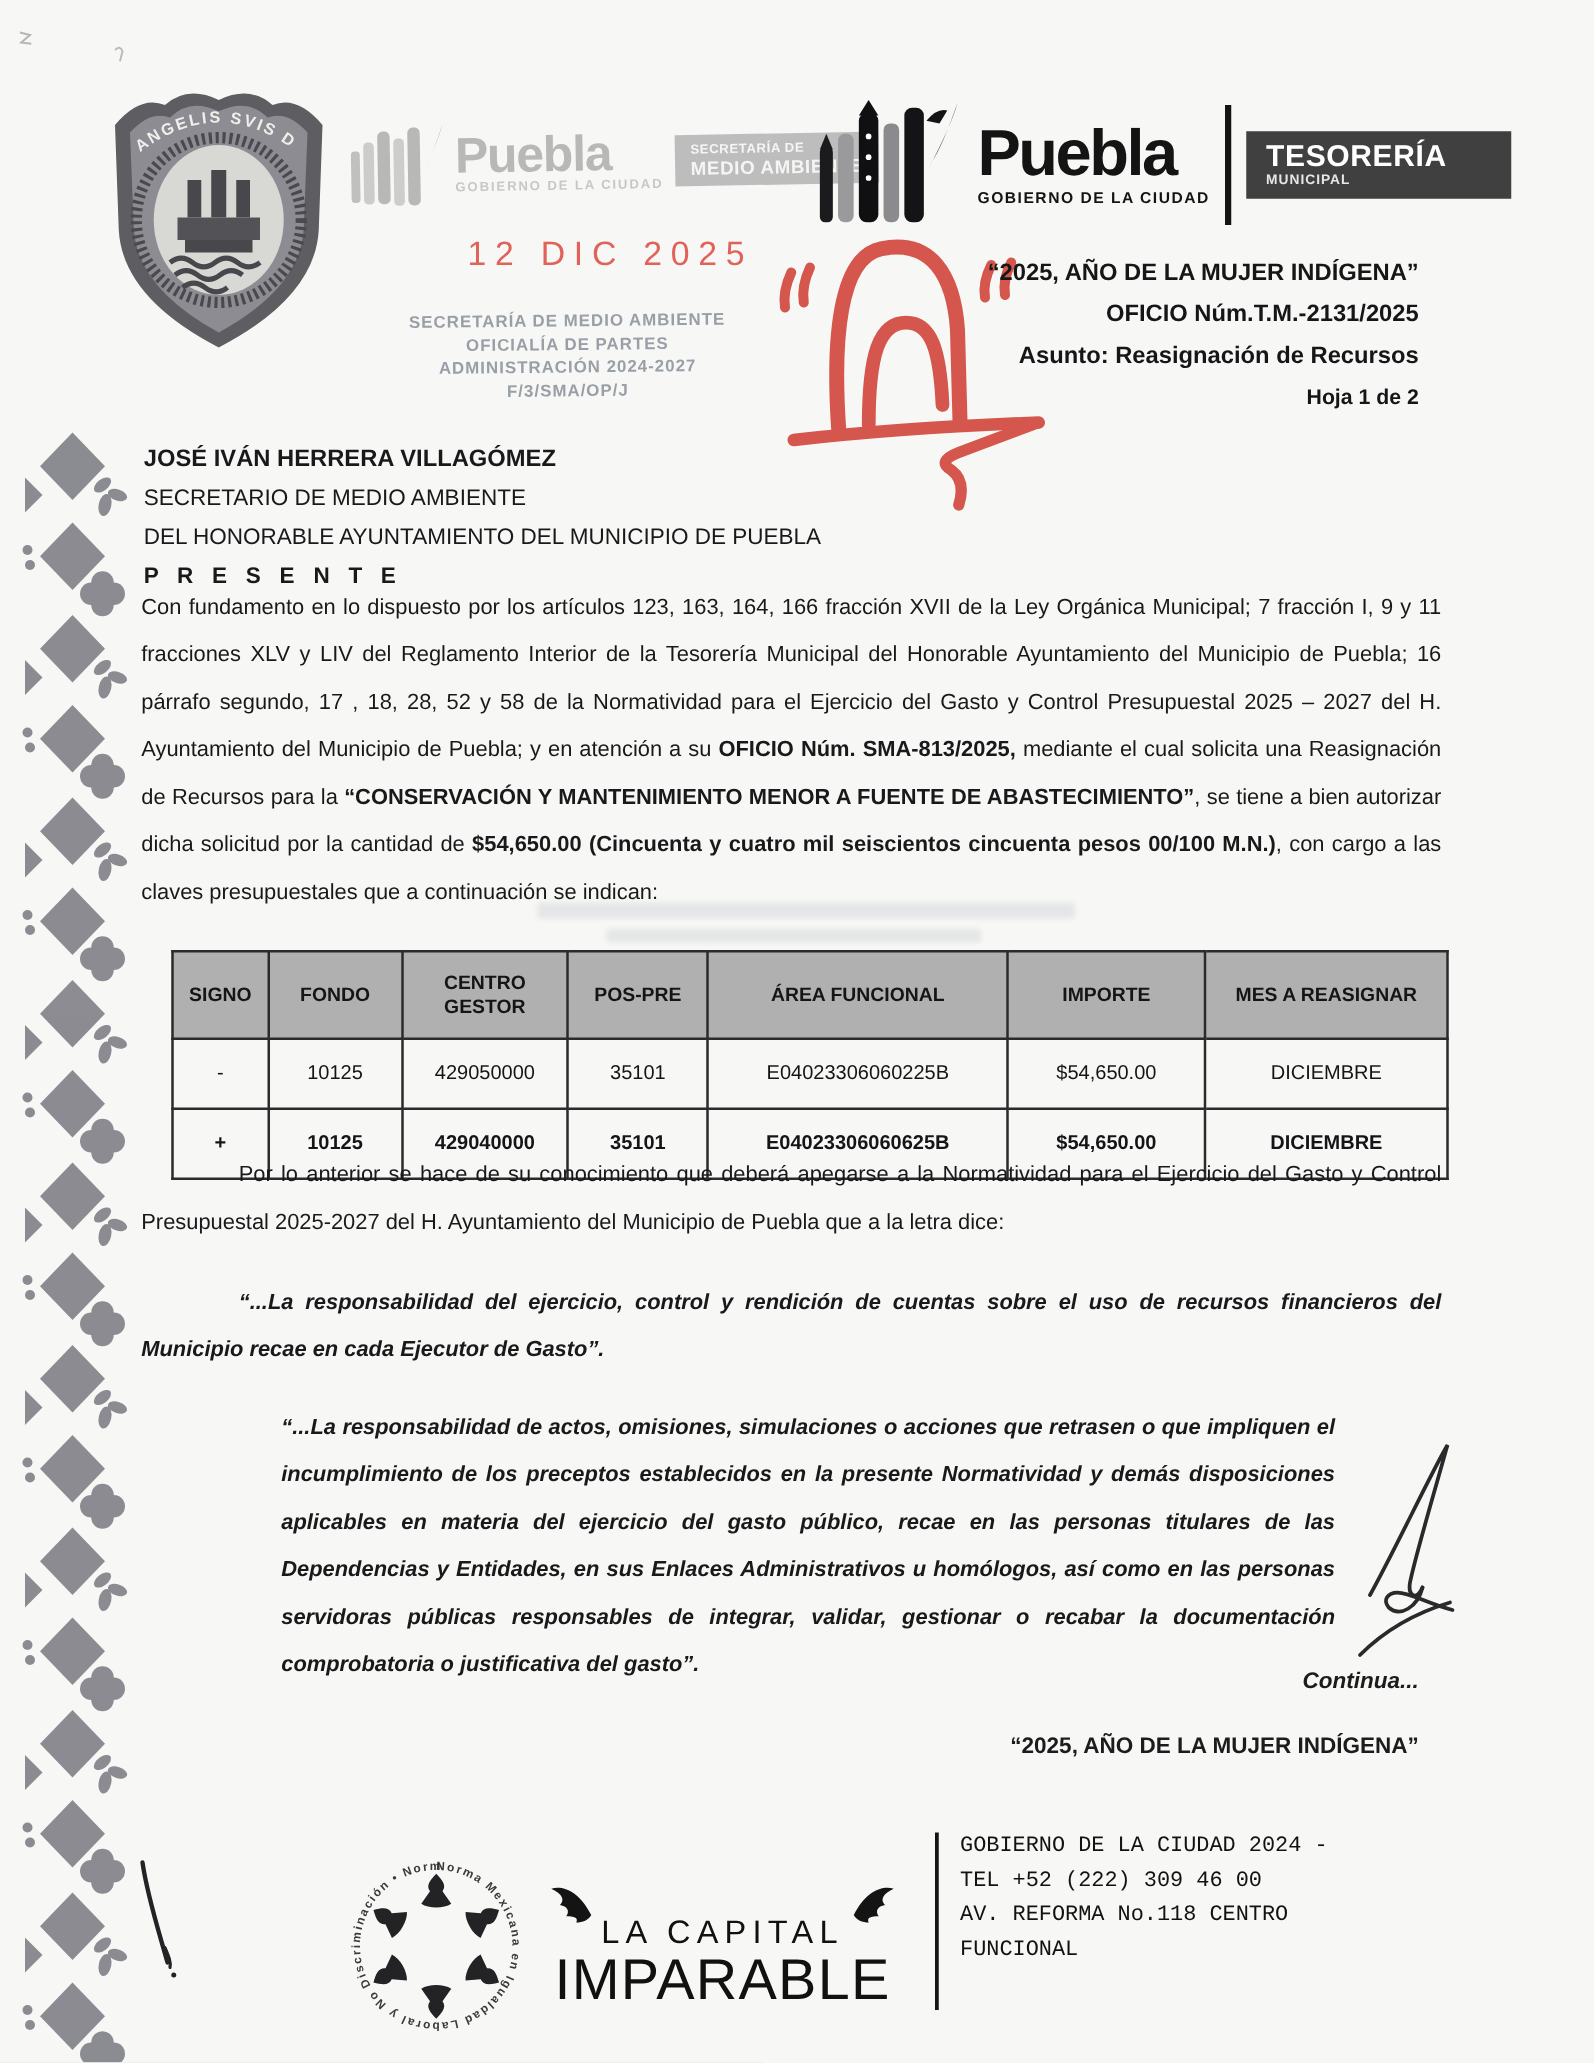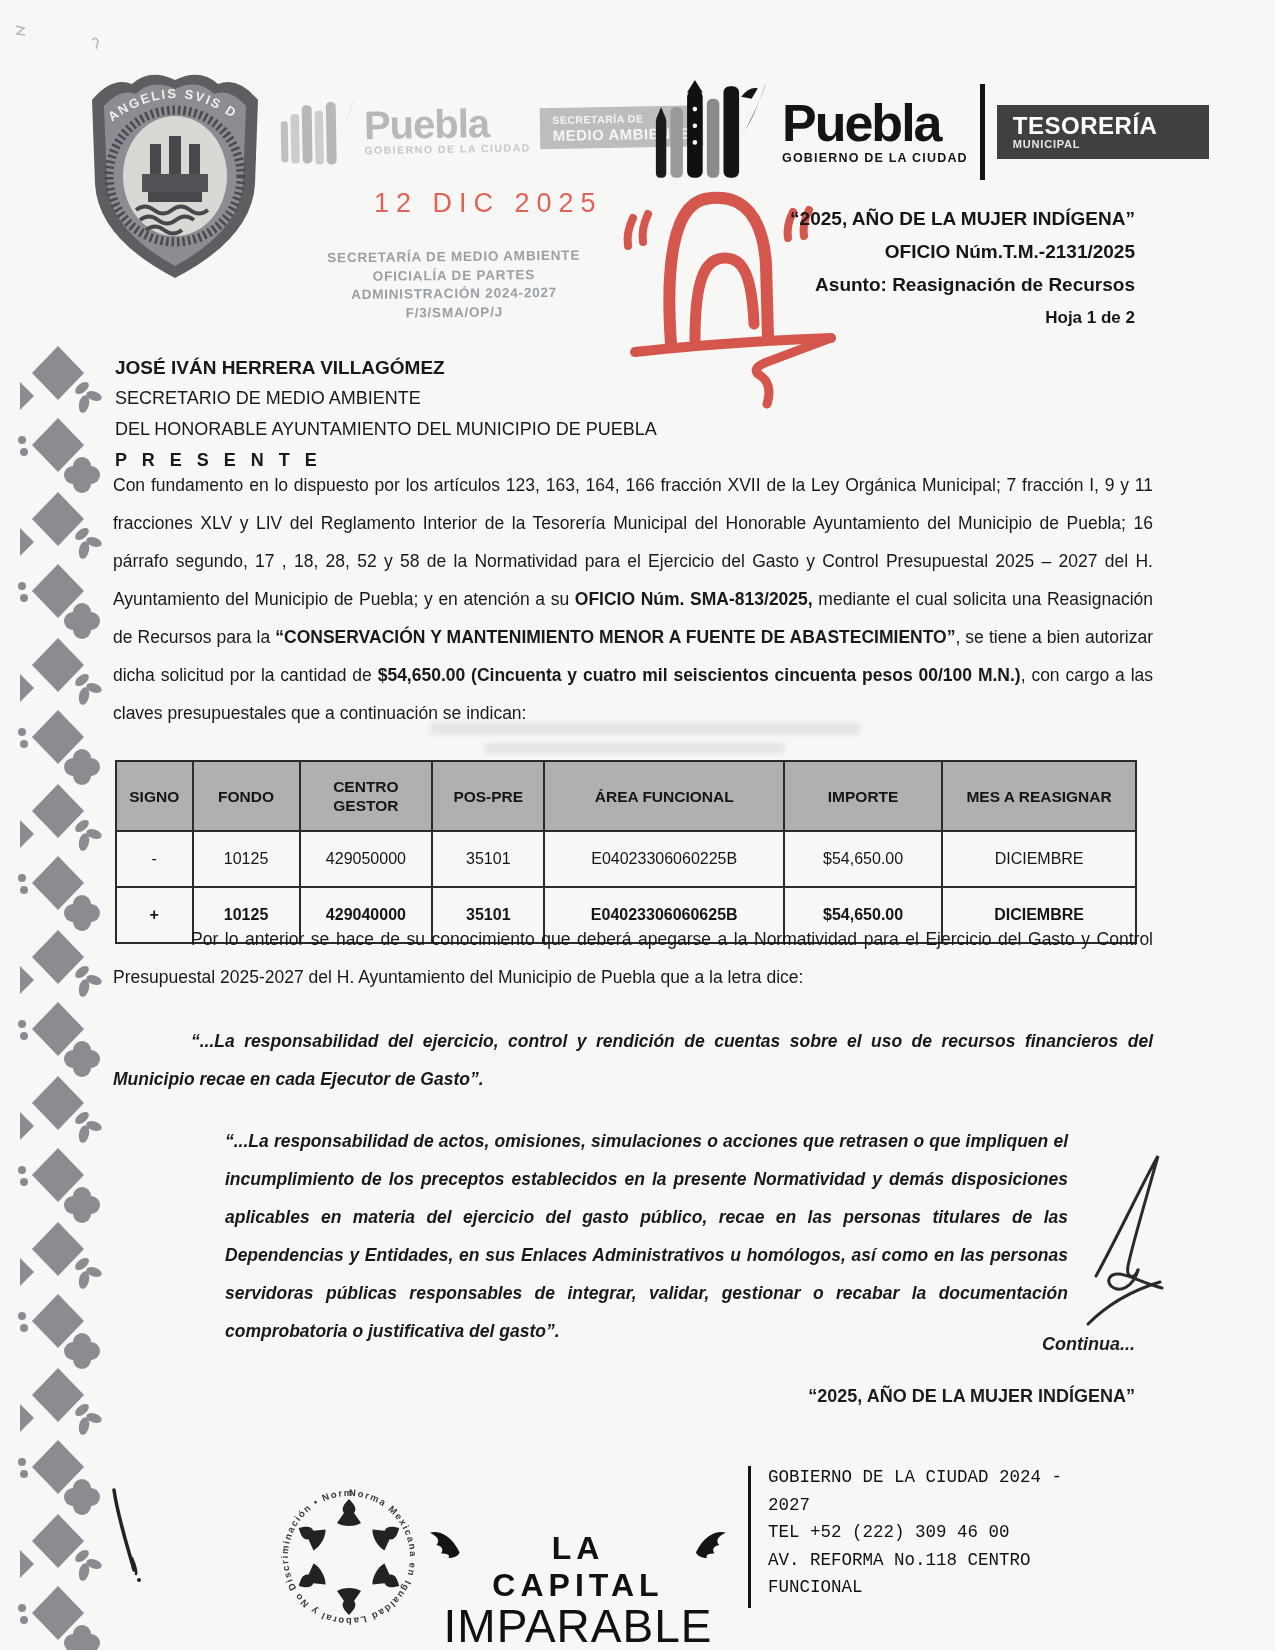--- a/index.html
+++ b/index.html
@@ -42,39 +42,39 @@
   .addressee .pr{font-weight:800;letter-spacing:5px;}
   
   .para{position:absolute;left:113px;width:1040px;font-size:17.5px;line-height:38px;
         text-align:justify;color:#19191b;}
   .p1{top:466px;}
   .bseg{font-weight:800;}
   .ghost{position:absolute;left:430px;top:722px;opacity:.16;filter:blur(2px);}
   .ghost div{background:#8a90a0;border-radius:3px;}
   
   .tablewrap{position:absolute;left:115px;top:760px;width:1022px;}
-  table.reasig{border-collapse:collapse;width:100%;font-size:16px;color:#151517;}
+  table.reasig{border-collapse:collapse;width:100%;font-size:16px;color:#151517;margin-left:22px;}
   table.reasig th,table.reasig td{border:2px solid #2b2b2d;text-align:center;padding:6px 4px;}
   table.reasig th{background:#b0b0b0;font-weight:800;font-size:15.5px;line-height:19px;height:56px;}
   table.reasig td{height:42px;font-weight:400;}
   table.reasig tr.rowbold td{font-weight:800;}
   
   .p2{top:920px;text-indent:78px;}
   .q1{top:1022px;text-indent:78px;font-weight:700;font-style:italic;}
   .q2{top:1122px;left:225px;width:843px;font-weight:700;font-style:italic;}
   .continua{position:absolute;right:140px;top:1334px;font-weight:800;font-style:italic;font-size:18px;}
   .motto2{position:absolute;right:140px;top:1386px;font-weight:800;font-size:18px;}
   .sig{position:absolute;left:1082px;top:1148px;}
   .inkmark{position:absolute;left:106px;top:1486px;}
   .specks{position:absolute;left:8px;top:18px;}
   
   .badge{position:absolute;left:272px;top:1480px;}
   .capital{position:absolute;left:428px;top:1486px;width:300px;text-align:center;color:#111;}
   .capital .row1{display:flex;align-items:center;justify-content:center;gap:6px;}
-  .capital .lc{font-weight:700;font-size:32px;letter-spacing:5px;margin-top:44px;}
+  .capital .lc{font-weight:400;font-size:26px;letter-spacing:5px;margin-top:44px;}
   .capital .imp{font-weight:400;font-size:46px;letter-spacing:1px;line-height:44px;}
   .fdivider{position:absolute;left:748px;top:1466px;width:3px;height:142px;background:#141414;}
   .contact{position:absolute;left:768px;top:1464px;width:370px;font-family:"Liberation Mono",monospace;
            font-size:17.5px;line-height:27.5px;color:#121212;}
 </style>
 </head>
 <body>
 
 <div class="page">
 
@@ -329,19 +329,18 @@
         <path d="M2,26 C12,6 26,2 34,5 C25,9 23,14 27,18 C21,19 19,23 22,27 C16,27 12,28 14,32 C9,32 4,30 2,26 Z" fill="#141414"></path>
       </svg>
     </div>
     <div class="imp">IMPARABLE</div>
   </div>
 
   <div class="fdivider"></div>
 
   <div class="contact">
     <div>GOBIERNO DE LA CIUDAD 2024 -</div>
-    <div>2027</div>
     <div>TEL +52 (222) 309 46 00</div>
     <div>AV. REFORMA No.118 CENTRO</div>
     <div>FUNCIONAL</div>
   </div>
 
 </div>
 
 </body></html>

